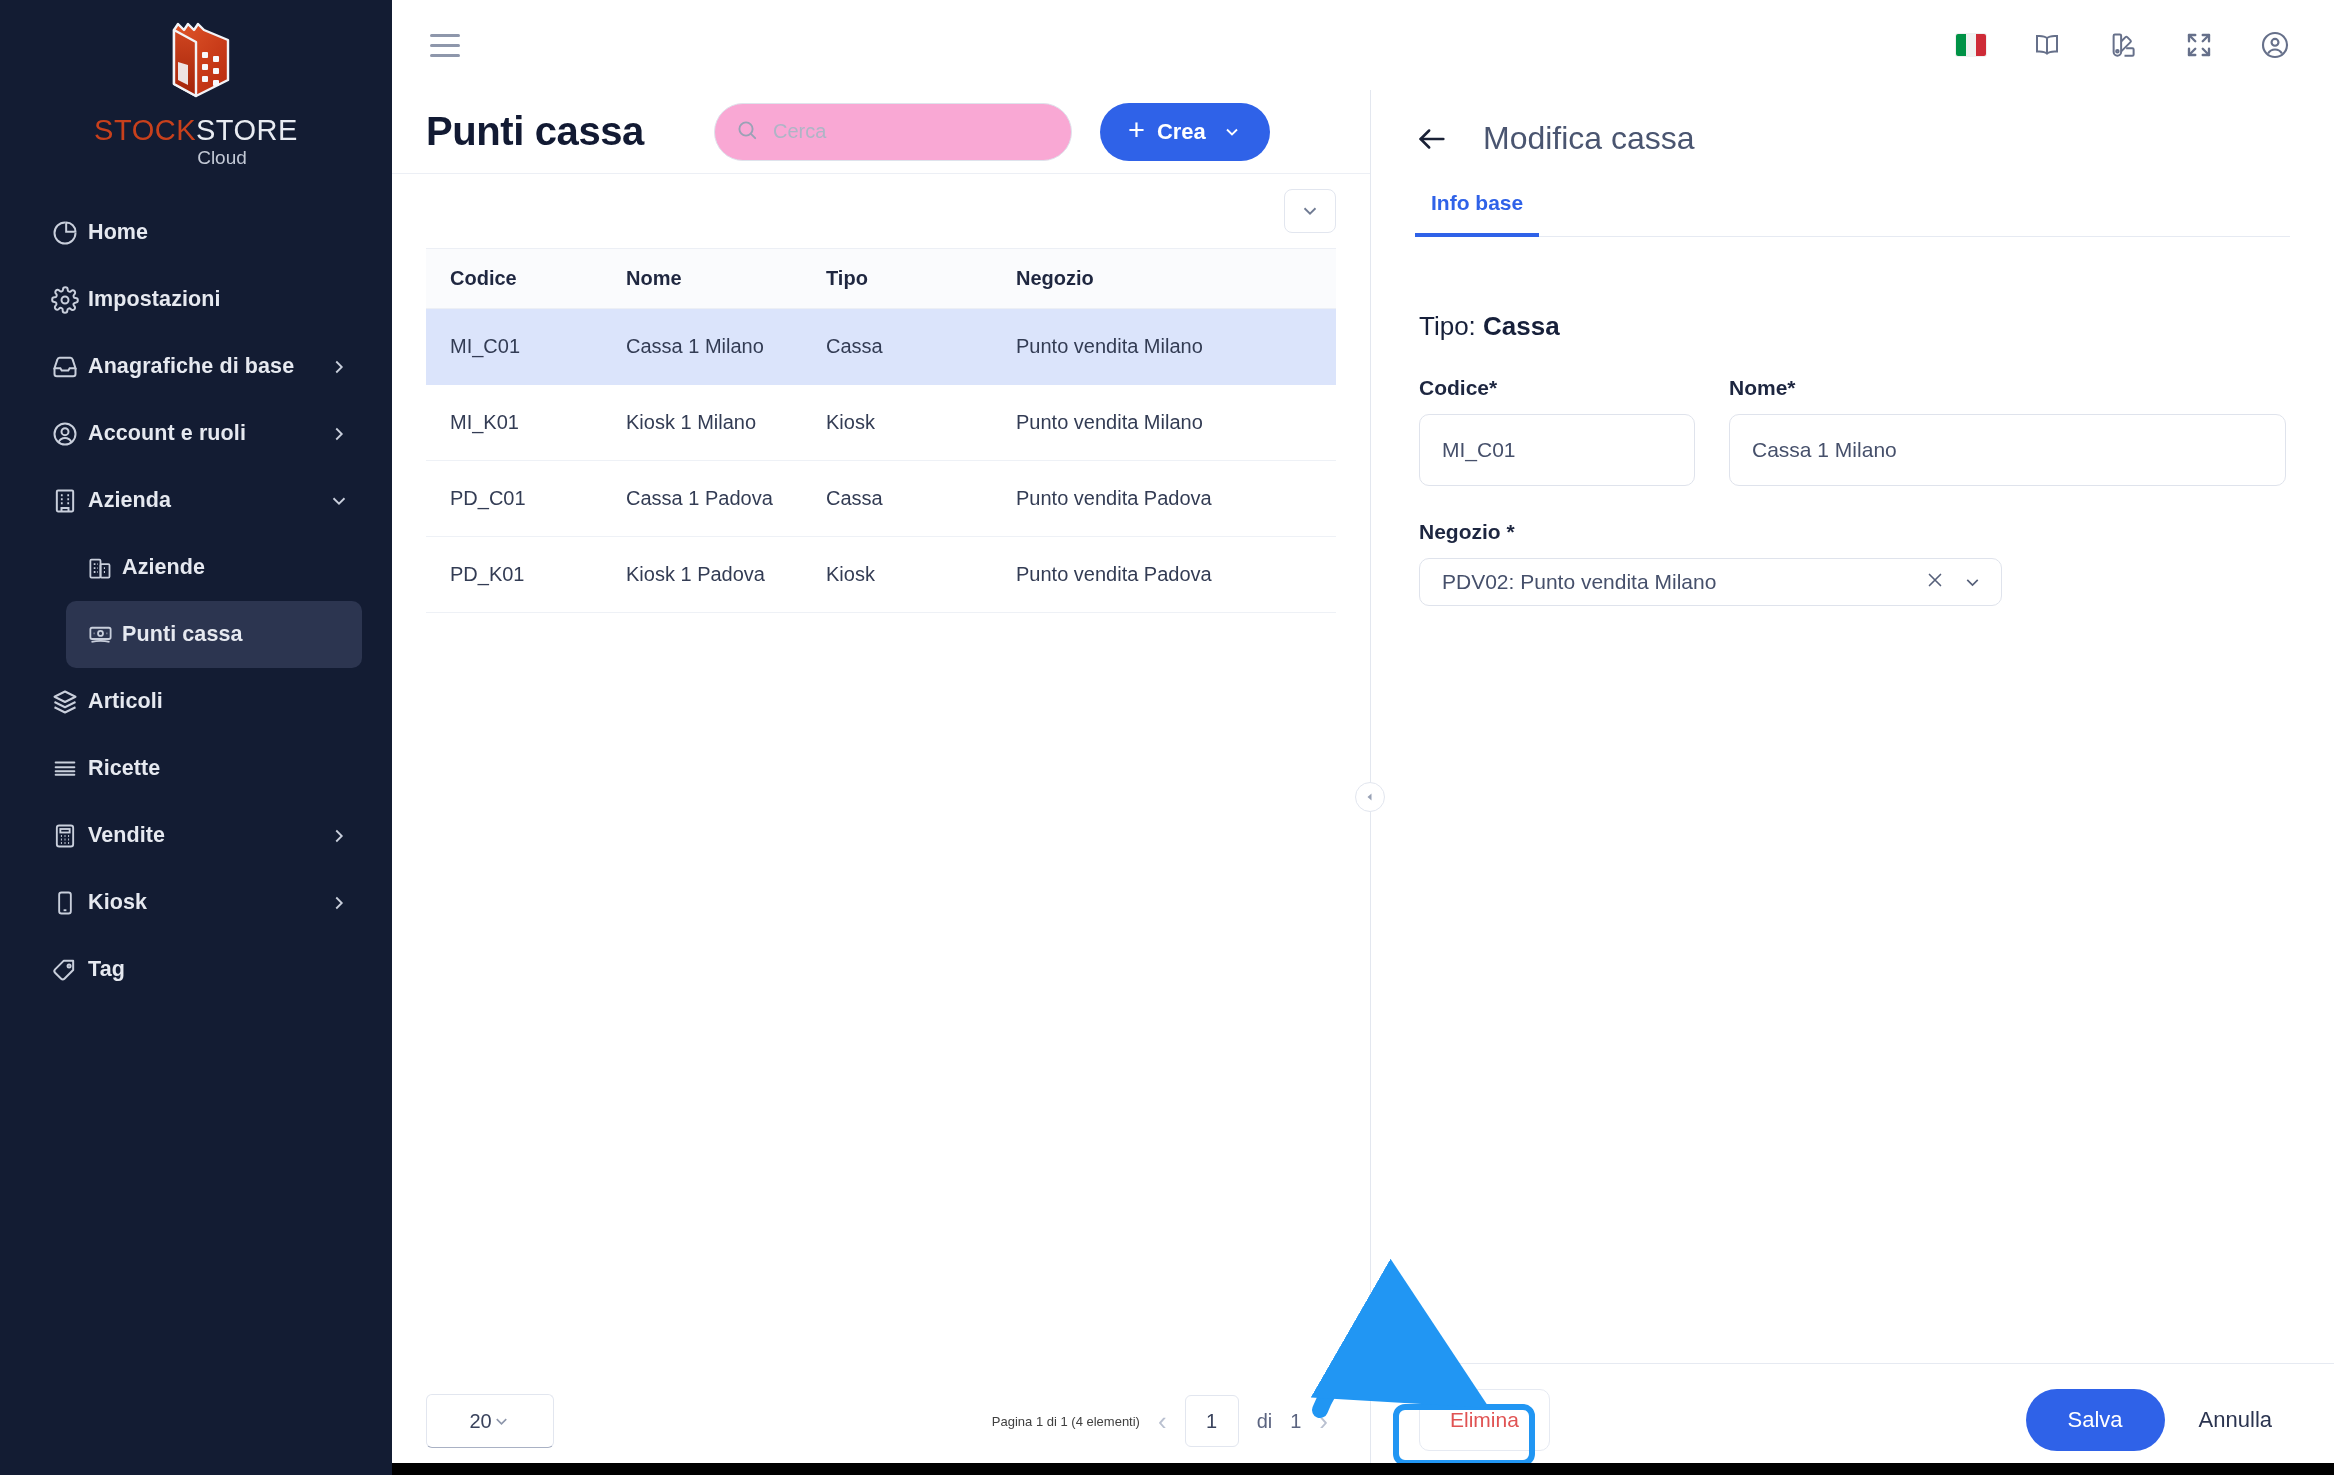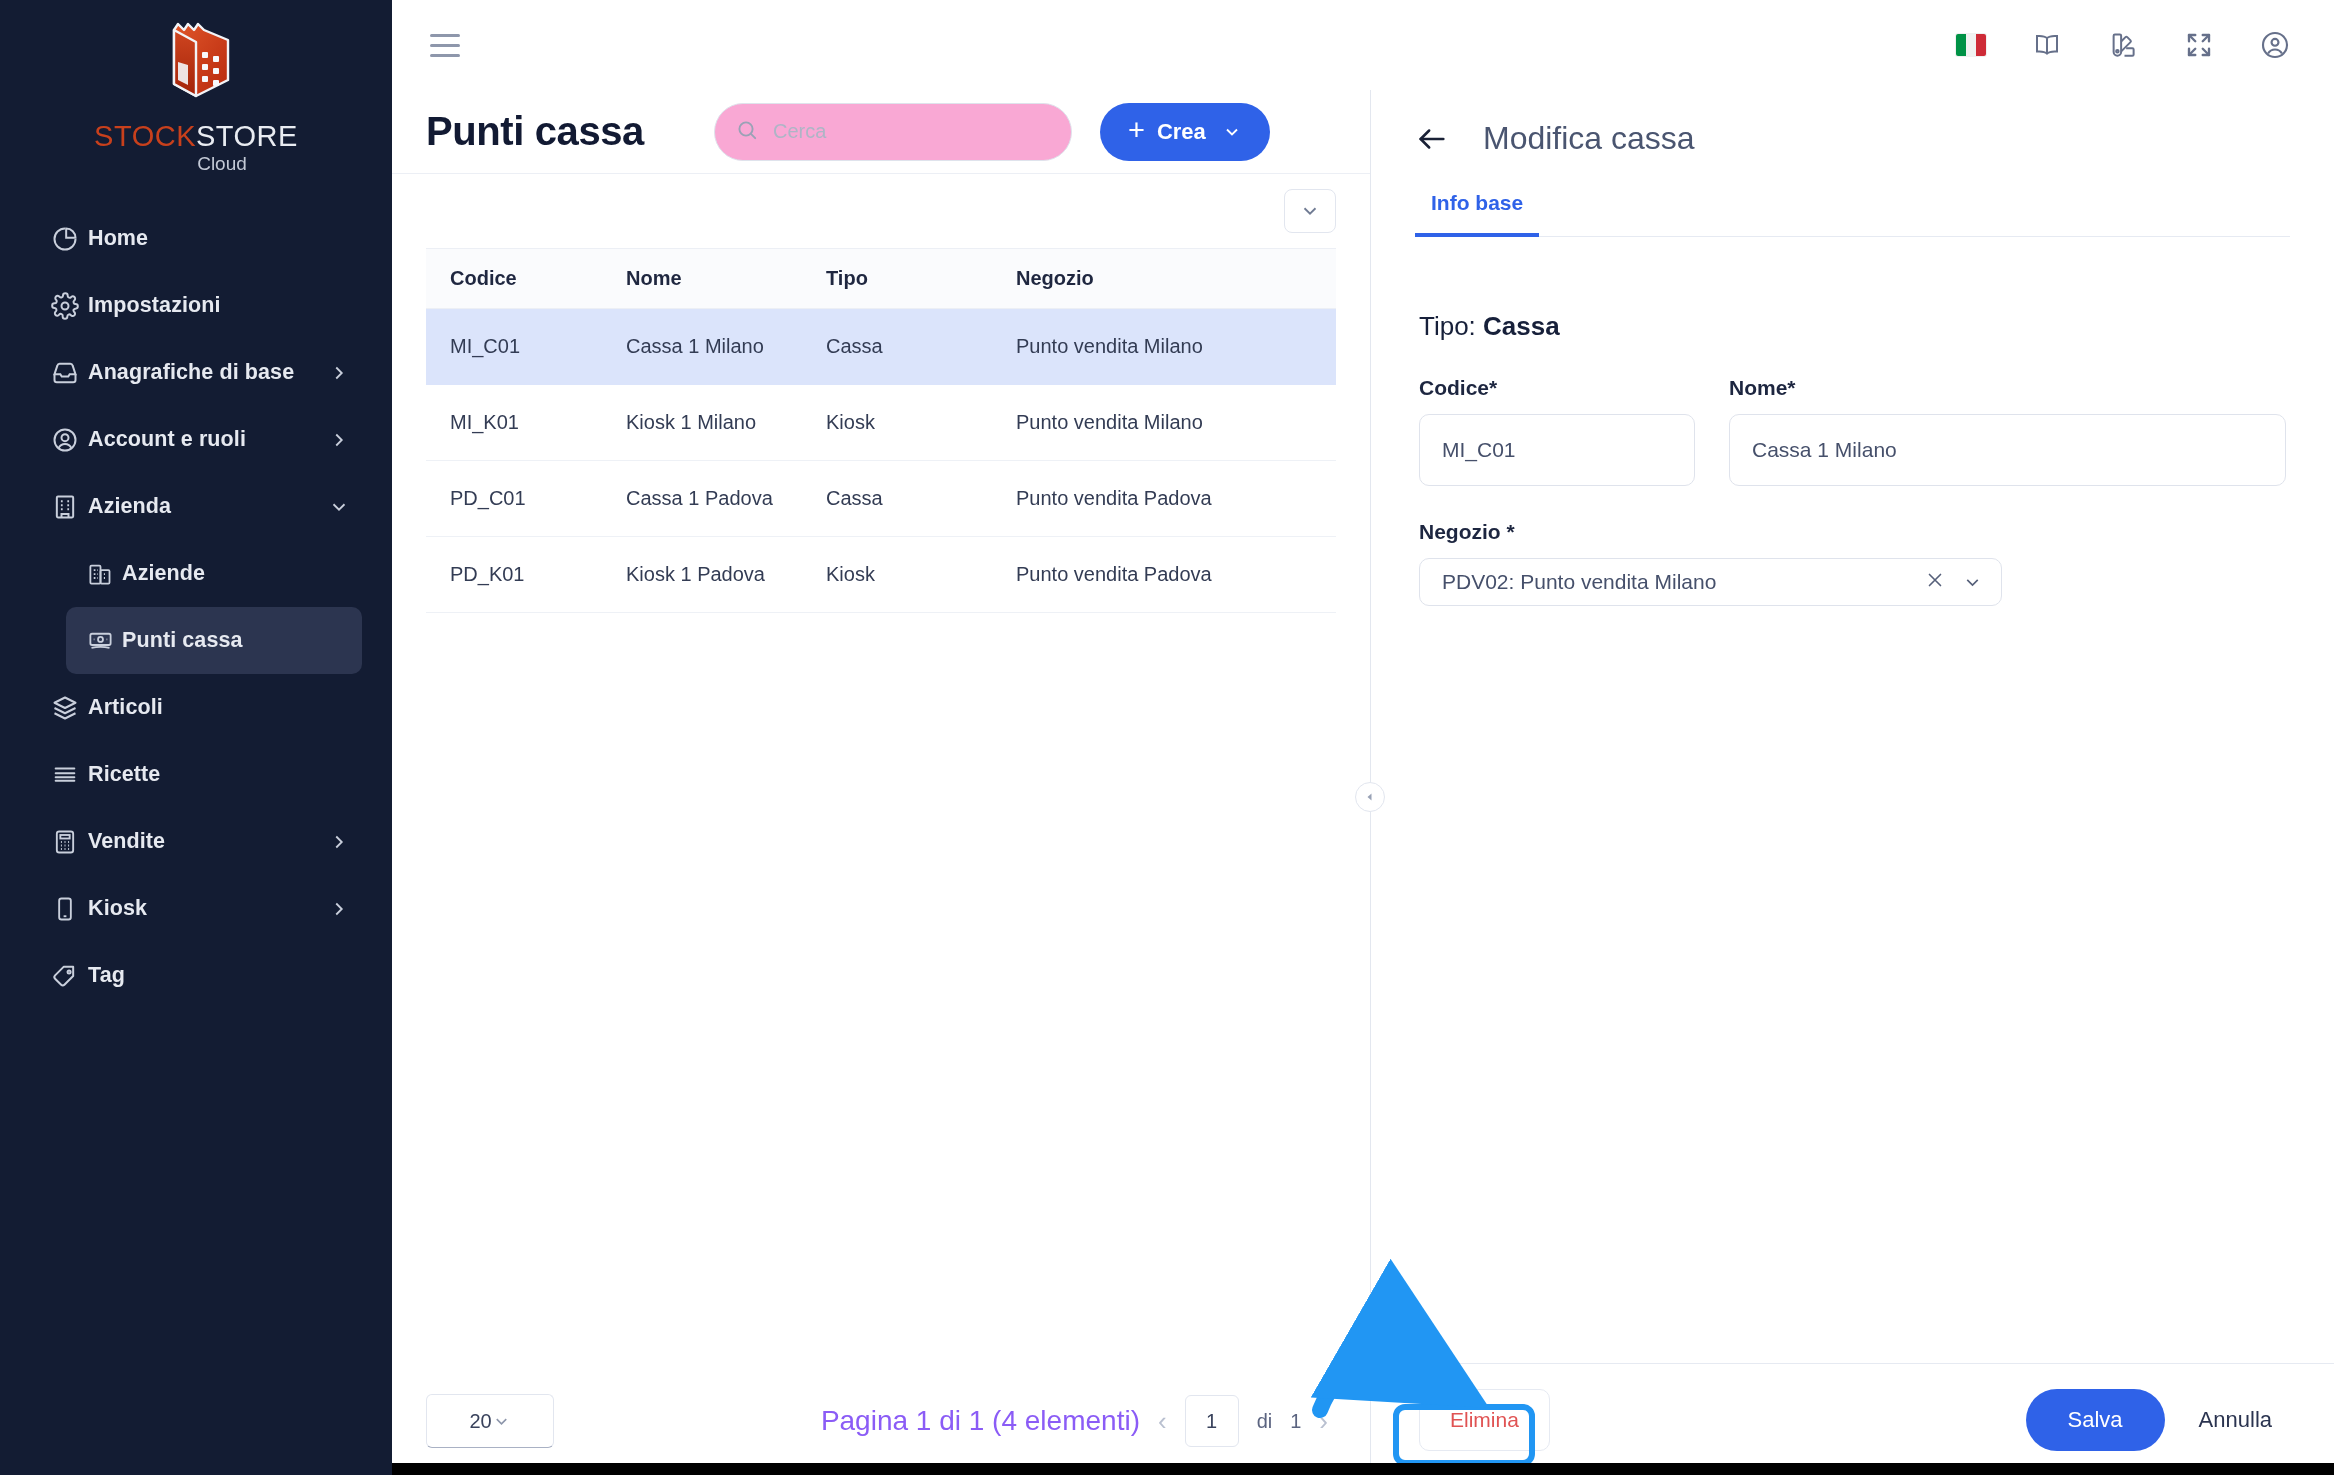--- a/index.html
+++ b/index.html
@@ -17,21 +17,21 @@
     width: 392px; flex: 0 0 392px; height: 1475px;
     background: #131c33;
     display: flex; flex-direction: column;
     overflow: hidden;
   }
   .logo-wrap {
     padding: 18px 0 26px;
     display: flex; flex-direction: column; align-items: center;
   }
   .logo-mark { width: 112px; height: 86px; }
-  .logo-text { margin-top: 18px; text-align: center; line-height: 1; }
+  .logo-text { margin-top: 12px; text-align: center; line-height: 1; }
   .logo-text .l1 { font-size: 29px; font-weight: 400; letter-spacing: .5px; }
   .logo-text .l1 .stock { color: #c8401c; }
   .logo-text .l1 .store { color: #e9ecf2; }
   .logo-text .l2 { font-size: 19px; color: #c3c9d6; margin-top: 3px; margin-left: 52px; }
 
   .nav { flex: 1 1 auto; padding-top: 6px; }
   .nav-item {
     display: flex; align-items: center;
     height: 67px; margin: 0 30px; padding: 0 12px;
     border-radius: 10px; cursor: pointer;
@@ -113,21 +113,21 @@
   .grid-wrap { padding: 0 34px; flex: 0 0 auto; }
   .spacer { flex: 1 1 auto; }
 
   .pager { height: 108px; display: flex; align-items: center; padding: 0 34px; gap: 0; }
   .page-size {
     width: 128px; height: 54px; border: 1px solid #e2e6ef; border-bottom-color: #a9b1c4;
     border-radius: 6px; display: flex; align-items: center; justify-content: center;
     padding: 0 14px; font-size: 20px; color: #39425c; cursor: pointer;
   }
   .pager-right { margin-left: auto; display: flex; align-items: center; gap: 18px; padding-right: 8px; }
-  .pager-info { font-size: 28px; color: #8b5cf6; }
+  .pager-info { font-size: 13px; color: #404040; }
   .pg-arrow { color: #b9c0d0; font-size: 26px; cursor: pointer; line-height: 1; }
   .pg-input { width: 54px; height: 52px; border: 1px solid #e2e6ef; border-radius: 6px; display: flex; align-items: center; justify-content: center; font-size: 20px; color: #39425c; }
   .pg-of { font-size: 20px; color: #5b6480; }
 
   
   .collapse-handle {
     position: absolute; left: 978px; top: 692px; transform: translateX(-50%);
     width: 30px; height: 30px; border-radius: 50%;
     background: #fff; border: 1px solid #e2e6ef;
     display: flex; align-items: center; justify-content: center;

